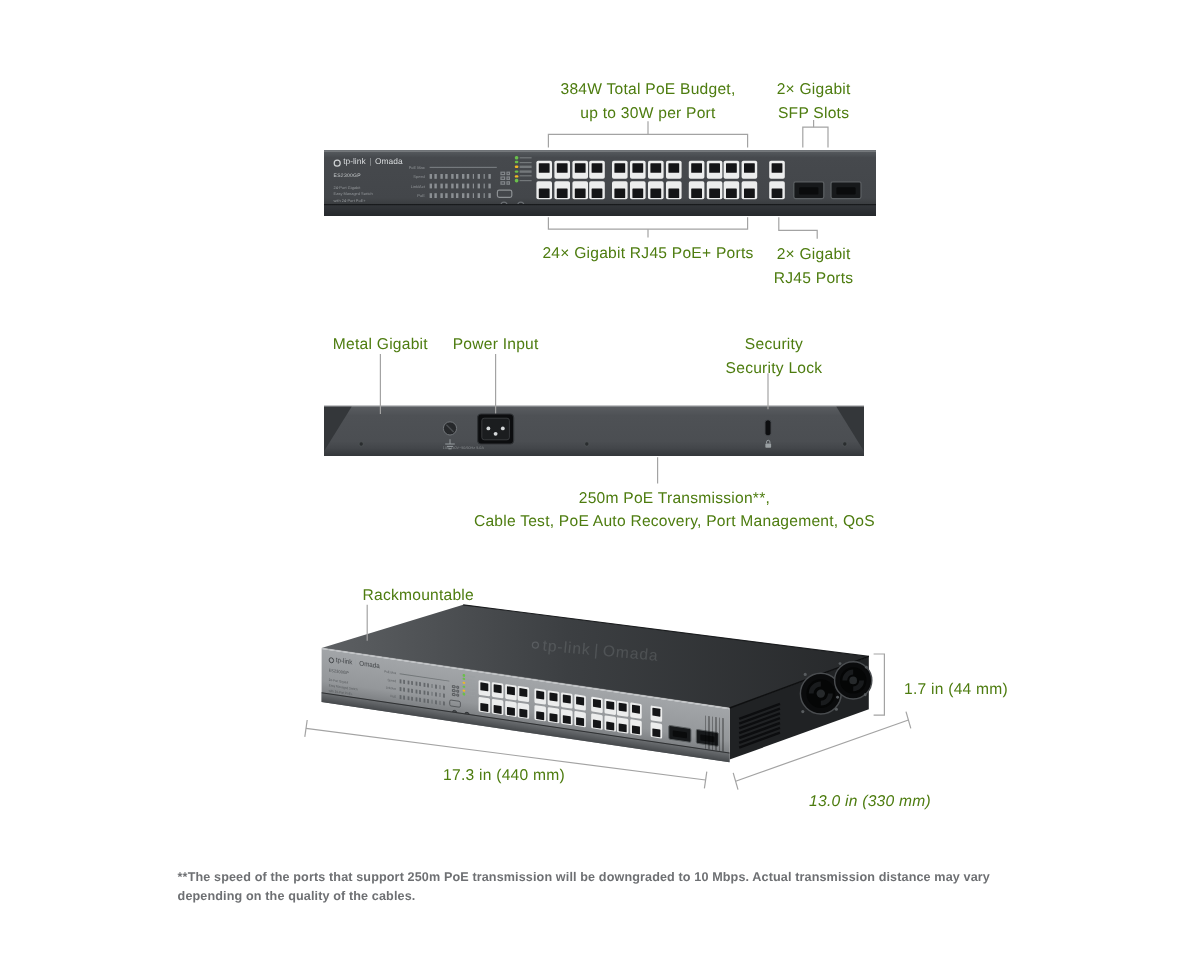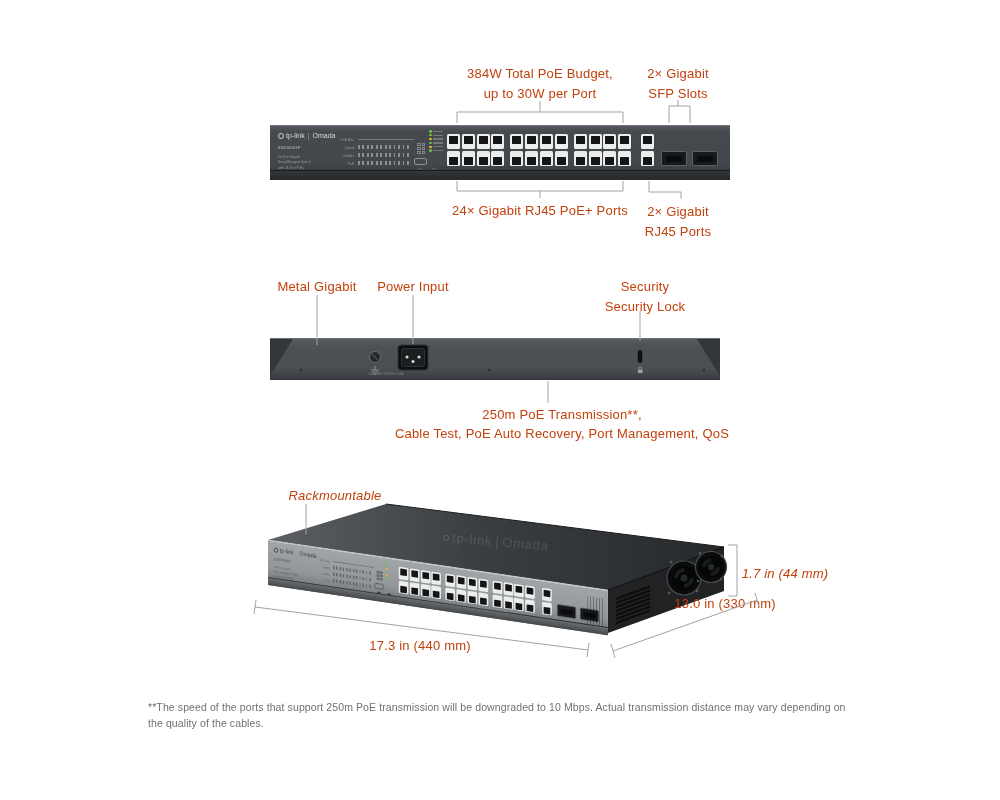--- a/index.html
+++ b/index.html
@@ -1,20 +1,20 @@
 <!DOCTYPE html>
 <html><head>
 <meta charset="utf-8">
 <style>
   html,body{margin:0;padding:0;background:#fff;}
   #canvas{position:relative;width:1000px;height:800px;background:#ffffff;overflow:hidden;
           font-family:"Liberation Sans", sans-serif;color:#3a3c3e;}
   .abs{position:absolute;}
-  .callout{font-size:13px;letter-spacing:.2px;color:#c2410c;text-align:center;line-height:20px;}
-  .callout.left{text-align:center;font-style:italic;}
+  .callout{font-size:13px;letter-spacing:.2px;color:#4d7c0f;text-align:center;line-height:20px;}
+  .callout.left{text-align:right;}
   svg.overlay{position:absolute;left:0;top:0;pointer-events:none;}
 
   
   .front-panel{position:absolute;width:460px;height:55px;
      background:linear-gradient(#565a5e 0%,#46494d 10%,#43464a 72%,#3a3d40 82%,#303336 100%);
      border-top:1px solid #6e7276;box-sizing:border-box;}
   .front-panel .band{position:absolute;left:0;right:0;bottom:0;height:9px;
      background:linear-gradient(#33363a,#26292c);border-top:1px solid rgba(0,0,0,.35);}
   .fp-logo{position:absolute;left:8px;top:6px;font-size:7px;color:#d6d9db;white-space:nowrap;display:flex;align-items:center;gap:2px;}
   .logo-circle{display:inline-block;width:6px;height:6px;border-radius:50%;border:1px solid #cfd2d4;box-sizing:border-box;}
@@ -64,21 +64,21 @@
 
   
   #rear-panel{position:absolute;left:270px;top:338px;width:450px;height:42px;
       background:linear-gradient(#595c60 0%,#4e5155 18%,#4b4e52 70%,#43464a 84%,#33363a 100%);
       border-top:1px solid #6e7276;box-sizing:border-box;}
   #rear-rating{position:absolute;left:369px;top:371px;width:90px;text-align:left;font-size:6px;transform:scale(.52);transform-origin:0 50%;color:#85898c;white-space:nowrap;}
 
   #watermark{position:absolute;left:443px;top:534px;font-size:13px;letter-spacing:.8px;
       color:rgba(220,225,229,.14);transform:rotate(5deg);white-space:nowrap;display:flex;align-items:center;gap:3px;}
   #watermark .logo-circle{border-color:rgba(220,225,229,.16);}
-  #footnote{position:absolute;left:148px;top:700px;width:708px;font-size:10.5px;line-height:15.5px;color:#6e7073;letter-spacing:.1px;}
+  #footnote{position:absolute;left:148px;top:724px;width:708px;font-size:10.5px;line-height:15.5px;color:#6e7073;letter-spacing:.1px;font-weight:bold;}
 </style>
 </head>
 <body>
 
 <div id="canvas">
 
   <svg class="overlay" width="1000" height="800">
     <defs>
       <linearGradient id="gTop" x1="0" y1="0" x2="1" y2="0">
         <stop offset="0" stop-color="#5d6063"></stop>
@@ -504,21 +504,21 @@
   <div id="watermark">
     <span class="logo-circle"></span>
     <span>tp-link</span>
     <span>|</span>
     <span>Omada</span>
   </div>
 
   <div class="abs callout" style="left:320px;top:636px;width:200px;">
     <div>17.3 in (440 mm)</div>
   </div>
-  <div class="abs callout" style="left:640px;top:594px;width:170px;">
+  <div class="abs callout" style="left:640px;top:658px;width:170px;font-style:italic;">
     <div>13.0 in (330 mm)</div>
   </div>
   <div class="abs callout left" style="left:730px;top:564px;width:110px;">
     <div>1.7 in (44 mm)</div>
   </div>
 
   <div id="footnote">**The speed of the ports that support 250m PoE transmission will be downgraded to 10 Mbps. Actual transmission distance may vary depending on the quality of the cables.</div>
 
   <svg class="overlay" width="1000" height="800">
     <g stroke="#a3a3a3" stroke-width="1" fill="none">

